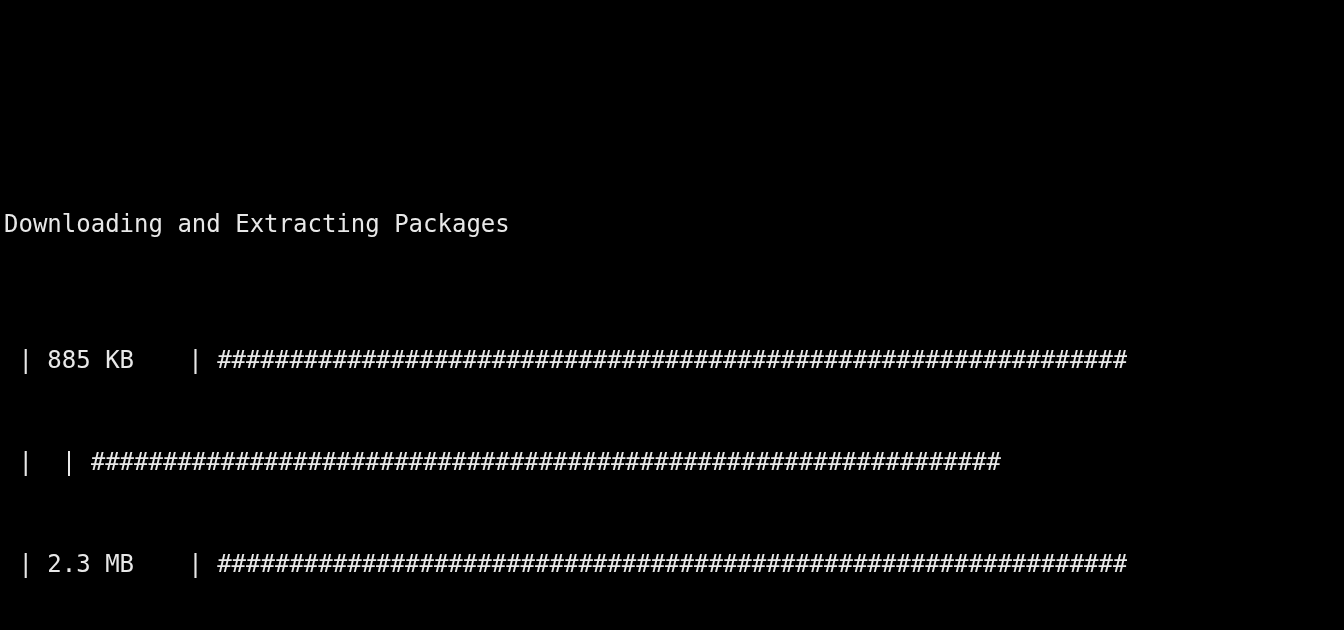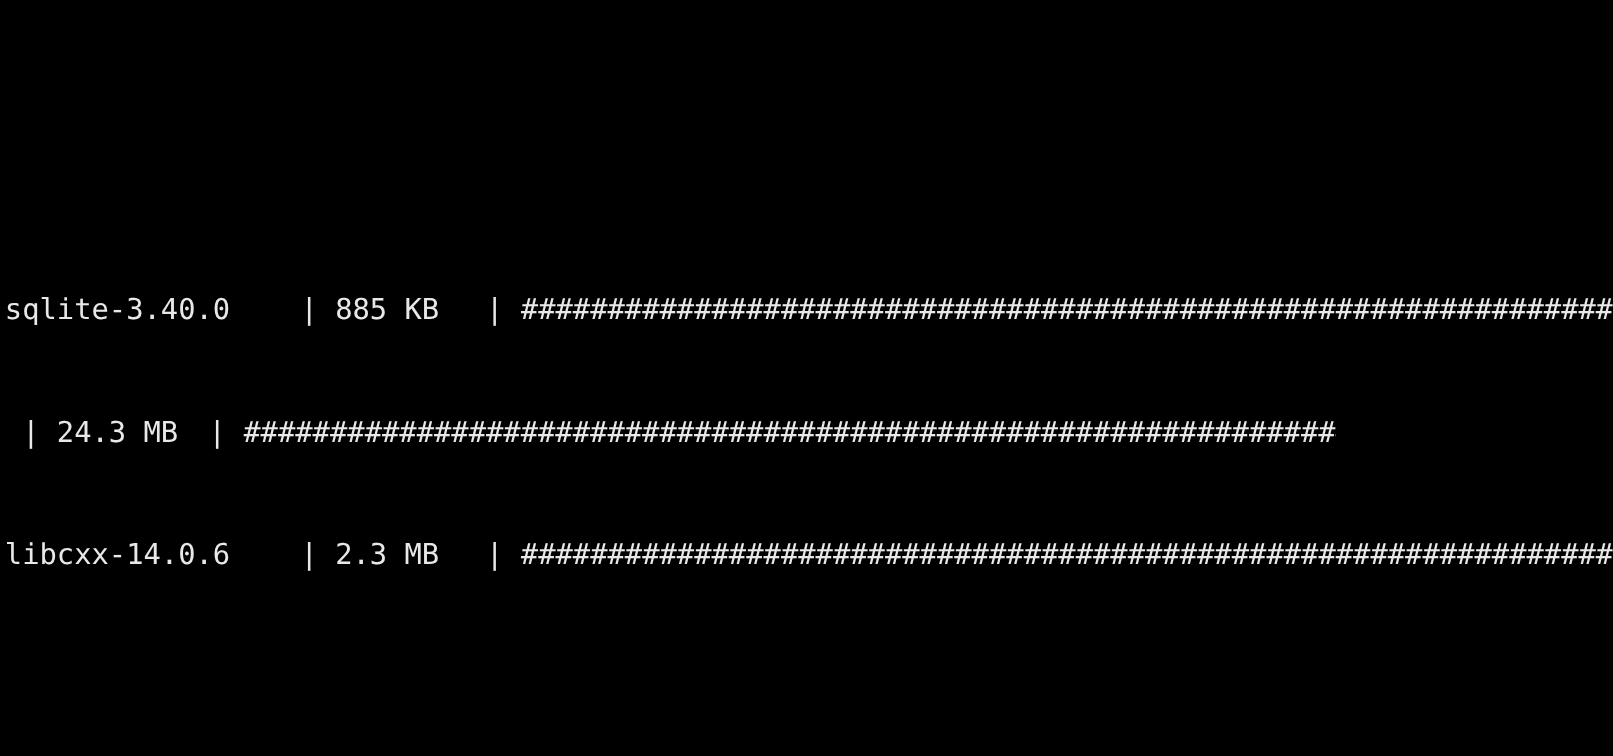--- a/index.html
+++ b/index.html
@@ -34,29 +34,30 @@
       overflow:hidden;
       width:910px;      
     }
   </style>
 </head>
 <body>
 
 
 
 <div class="term">
+  <span class="line">Downloading and Extracting Packages</span>
 
   <span class="line row">
-    <span class="pkg-name">sqlite-3.40.0</span><span> | </span><span style="display:inline-block;width:112px">885 KB</span><span>  | </span><span class="hashes">##########################################################################</span>
+    <span> | </span><span style="display:inline-block;width:112px">885 KB</span><span>  | </span><span class="hashes">##########################################################################</span>
   </span>
   <span class="line row">
-    <span> | </span><span style="display:inline-block;width:112px">24.3 MB</span><span> | </span><span class="hashes">##########################################################################</span>
+    <span> | </span><span> | </span><span class="hashes">##########################################################################</span>
   </span>
   <span class="line row">
-    <span class="pkg-name">libcxx-14.0.6</span><span> | </span><span style="display:inline-block;width:112px">2.3 MB</span><span>  | </span><span class="hashes">##########################################################################</span>
+    <span> | </span><span style="display:inline-block;width:112px">2.3 MB</span><span>  | </span><span class="hashes">##########################################################################</span>
   </span>
 
   
   
   
 
   
   
   
   

